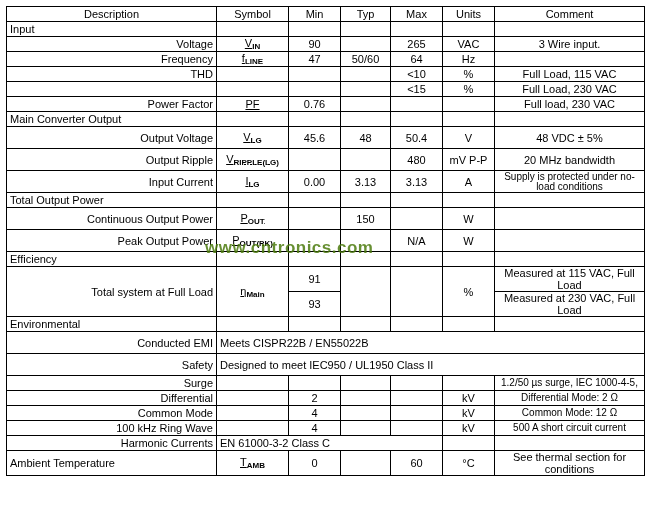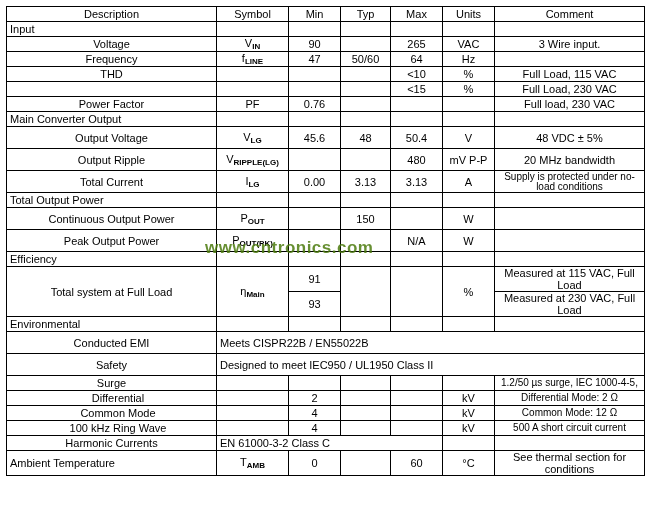--- a/index.html
+++ b/index.html
@@ -57,32 +57,33 @@
   col.c-comm   { width: 150px; }
 
   .section {
     font-weight: bold;
     text-align: left;
     padding-left: 4px;
     height: 18px;
     margin-left: 16px;
   }
   .desc {
-    text-align: center;
+    text-align: right;
     padding-left: 4px;
     margin-left: 12px;
   }
   .desc.indent {
     padding-left: 16px;
   }
   .ctr { text-align: center; }
   .sym {
     text-align: center;
     font-weight: bold;
     font-size: 12px;
+    text-decoration: underline;
   }
   .sym sub {
     font-size: 8px;
     font-weight: bold;
     vertical-align: baseline;
     position: relative;
     top: 2px;
   }
   .comment {
     text-align: center;
@@ -221,21 +222,21 @@
         <td class="desc">Output Ripple</td>
         <td class="sym"><span>V</span><sub>RIPPLE(LG)</sub></td>
         <td class="ctr"></td>
         <td class="ctr"></td>
         <td class="ctr">480</td>
         <td class="ctr">mV P-P</td>
         <td class="comment">20 MHz bandwidth</td>
       </tr>
 
       <tr class="tall">
-        <td class="desc">Total Current</td>
+        <td class="desc">Input Current</td>
         <td class="sym"><span>I</span><sub>LG</sub></td>
         <td class="ctr">0.00</td>
         <td class="ctr">3.13</td>
         <td class="ctr">3.13</td>
         <td class="ctr">A</td>
         <td class="comment small">Supply is protected under no-load conditions</td>
       </tr>
 
       <tr>
         <td class="section">Total Output Power</td>

